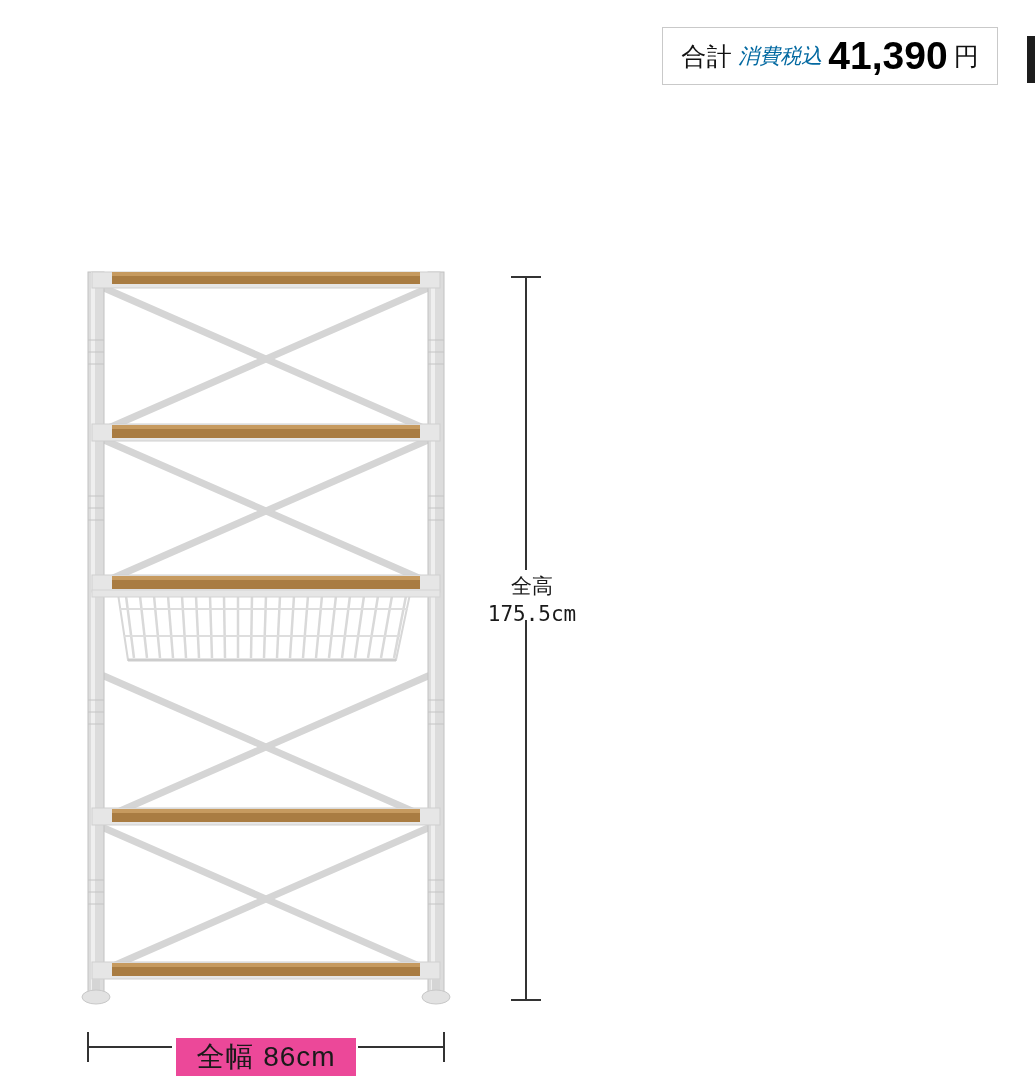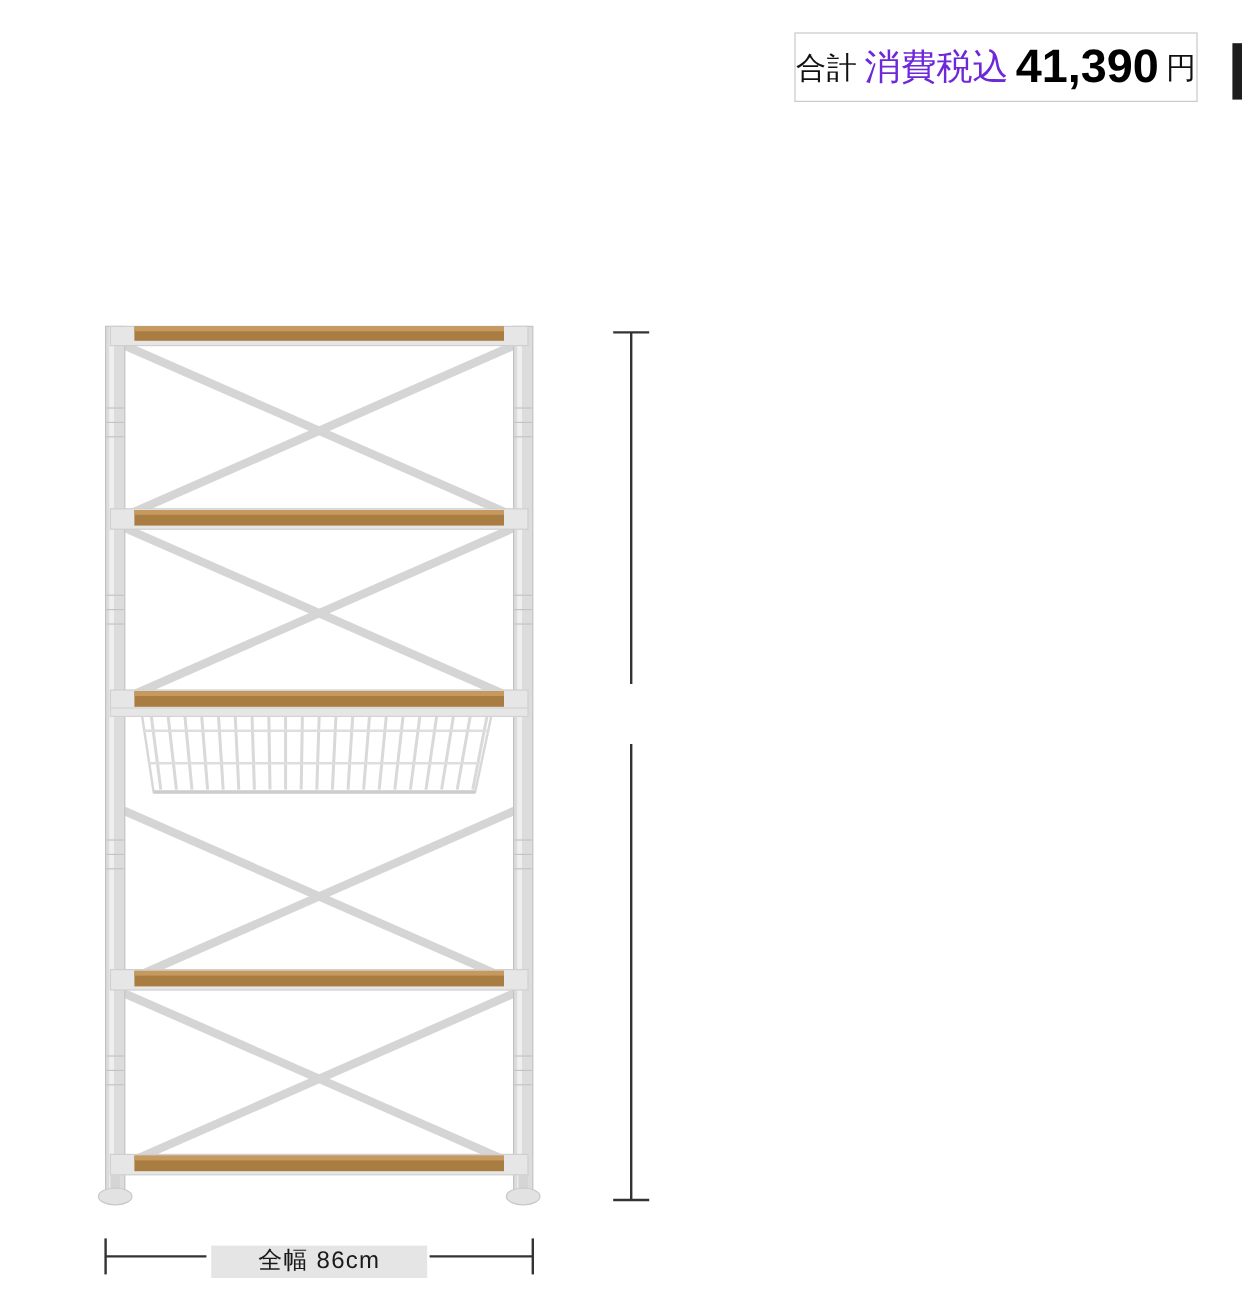--- a/index.html
+++ b/index.html
@@ -33,22 +33,23 @@
     gap: 6px;
     padding: 0 10px;
     white-space: nowrap;
   }
   #price-badge .lbl {
     font-size: 25px;
     letter-spacing: 0.5px;
     color: #111;
   }
   #price-badge .tax {
-    font-size: 30px;
-    color: #6d28d9;
+    font-size: 21px;
+    color: #0369a1;
+    font-style: italic;
   }
   #price-badge .amount {
     font-size: 39px;
     font-weight: 700;
     letter-spacing: 0px;
     color: #000;
   }
   #price-badge .yen {
     font-size: 25px;
     color: #111;
@@ -90,23 +91,23 @@
     top: 572px;
     width: 160px;
   }
   #height-label .l1 { font-family: "Liberation Sans", sans-serif; font-size: 21px; }
   #height-label .l2 { font-family: "DejaVu Sans Mono", monospace; font-size: 21px; }
 
   #width-label {
     left: 176px;
     top: 1038px;
     width: 180px;
-    background: #e5e5e5;
+    background: #ec4899;
     font-family: "Liberation Sans", sans-serif;
-    font-size: 20px;
+    font-size: 28px;
     letter-spacing: 1px;
   }
 </style>
 </head>
 <body>
 
 <div id="price-badge">
   <span class="lbl">合計</span>
   <span class="tax">消費税込</span>
   <span class="amount">41,390</span>
@@ -249,15 +250,19 @@
     </g>
 
     <g stroke="#333333" stroke-width="2" fill="none">
       <line x1="88" y1="1032" x2="88" y2="1062"></line>
       <line x1="88" y1="1047" x2="172" y2="1047"></line>
       <line x1="358" y1="1047" x2="444" y2="1047"></line>
       <line x1="444" y1="1032" x2="444" y2="1062"></line>
     </g>
   </svg>
 
+  <div class="dim-text" id="height-label">
+    <div class="l1">全高</div>
+    <div class="l2">175.5cm</div>
+  </div>
 
   <div class="dim-text" id="width-label">全幅  86cm</div>
 </div>
 
 </body></html>

